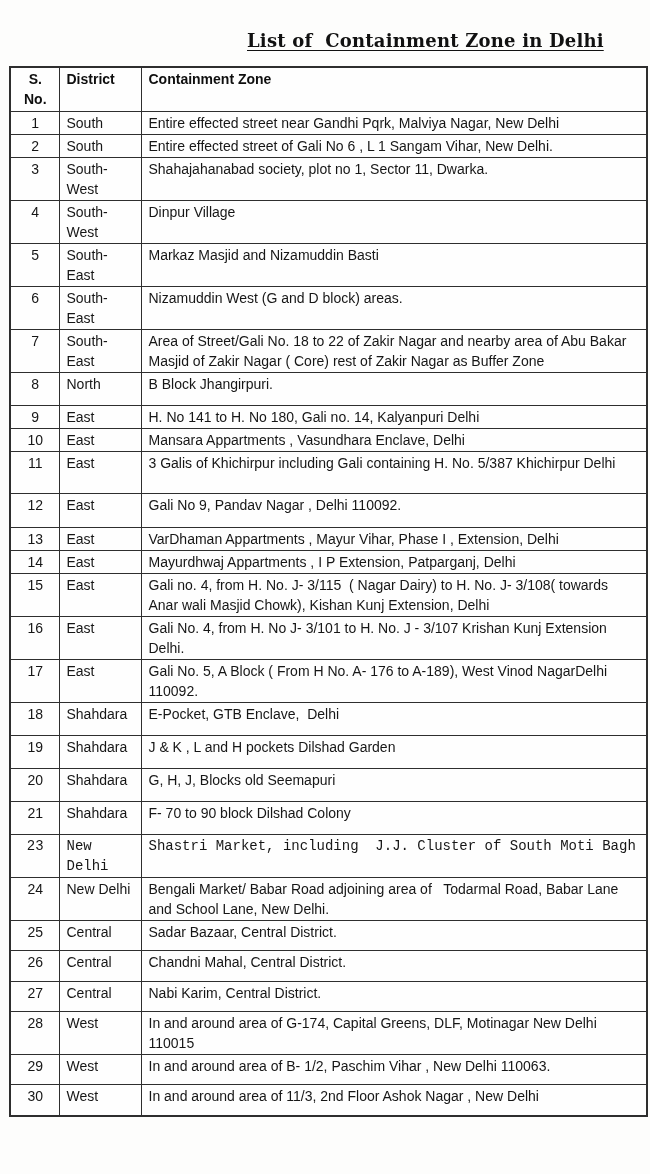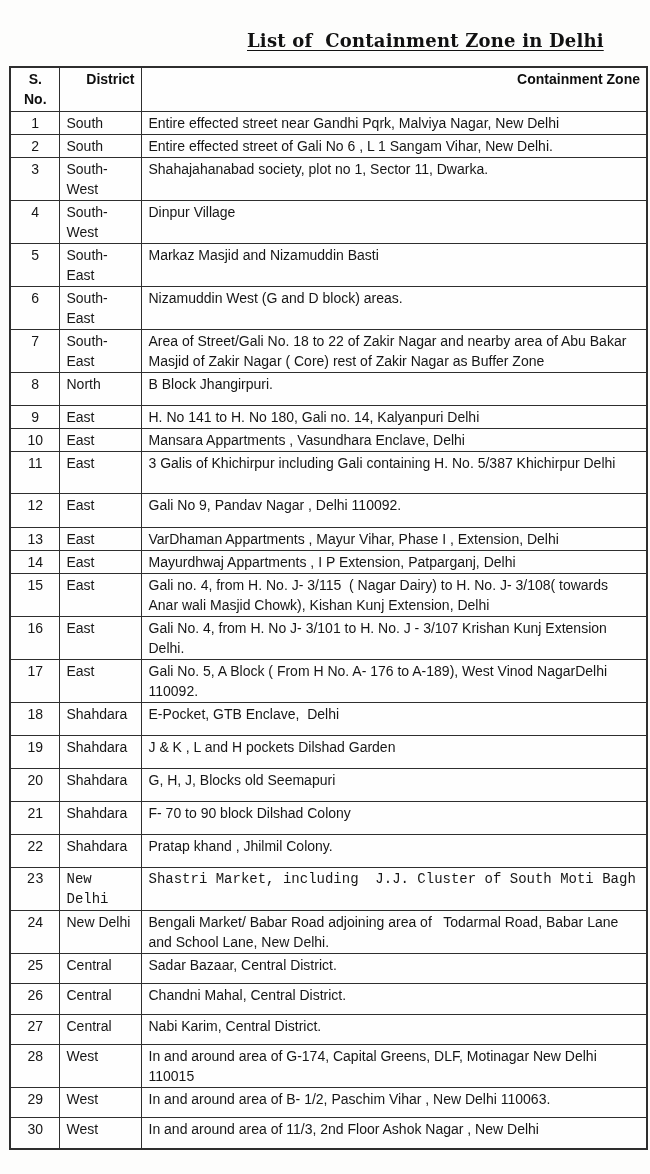--- a/index.html
+++ b/index.html
@@ -46,21 +46,21 @@
   }
   th, td {
     padding: 1px 6px 1px 7px;
     vertical-align: top;
     font-size: 14px;
     line-height: 20px;
     overflow: hidden;
   }
   th {
     font-weight: bold;
-    text-align: right;
+    text-align: left;
     color: #0e0e0e;
   }
   th.col-sno {
     text-align: center;
     white-space: pre-line;
   }
   td.cell-sno {
     text-align: center;
   }
   td.cell-zone {
@@ -188,25 +188,20 @@
       <tr style="height: 33px; padding-left: 40px;">
         <td class="cell-sno">20</td>
         <td class="cell-district">Shahdara</td>
         <td class="cell-zone">G, H, J, Blocks old Seemapuri</td>
       </tr>
       <tr style="height: 33px; padding-left: 32px;">
         <td class="cell-sno">21</td>
         <td class="cell-district">Shahdara</td>
         <td class="cell-zone">F- 70 to 90 block Dilshad Colony</td>
       </tr>
-      <tr style="height: 33px;">
-        <td class="cell-sno">22</td>
-        <td class="cell-district">Shahdara</td>
-        <td class="cell-zone">Pratap khand , Jhilmil Colony.</td>
-      </tr>
       <tr style="height: 42px; font-family: Liberation Mono, monospace;">
         <td class="cell-sno">23</td>
         <td class="cell-district">New Delhi</td>
         <td class="cell-zone">Shastri Market, including  J.J. Cluster of South Moti Bagh</td>
       </tr>
       <tr style="height: 42px;">
         <td class="cell-sno">24</td>
         <td class="cell-district">New Delhi</td>
         <td class="cell-zone">Bengali Market/ Babar Road adjoining area of   Todarmal Road, Babar Lane and School Lane, New Delhi.</td>
       </tr>

